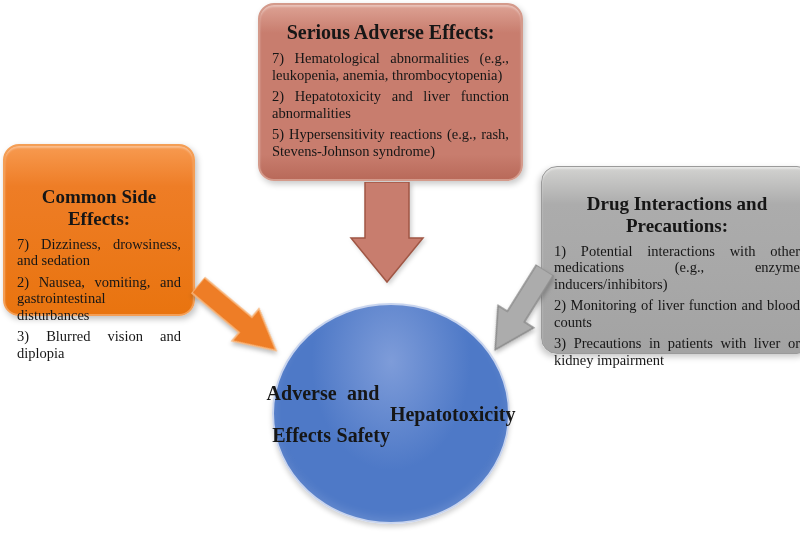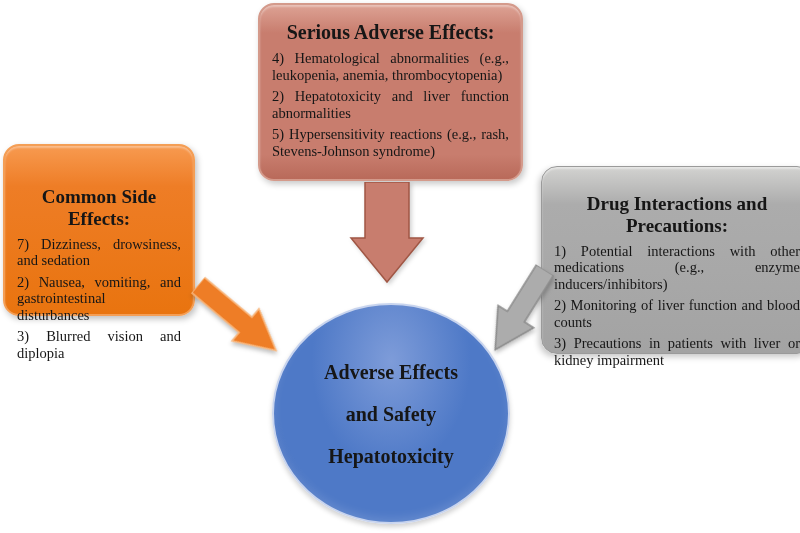--- a/index.html
+++ b/index.html
@@ -46,21 +46,21 @@
     box-shadow:-2px 3px 6px rgba(0,0,0,0.22), inset 0 2px 2px rgba(255,255,255,0.45);
   }
   
   .center-ellipse {
     position:absolute; left:272px; top:303px; width:238px; height:221px;
     border-radius:50%;
     background:radial-gradient(ellipse at 50% 26%, var(--blue-light) 0%, var(--blue-fill) 48%, var(--blue-fill) 72%, var(--blue-dark) 100%);
     border:2px solid #c8d4ee;
     box-sizing:border-box;
     box-shadow:0 3px 5px rgba(0,0,0,0.18), inset 0 -4px 8px rgba(255,255,255,0.12);
-    display:flex; flex-direction:column; align-items:center; justify-content:center;
+    display:flex; align-items:center; justify-content:center;
     z-index:3;
   }
   .center-line {
     font-weight:bold; font-size:20px; line-height:2.1; text-align:center;
   }
   .arrow { position:absolute; z-index:2; }
   .arrow-serious polygon { fill:var(--salmon-fill); stroke:var(--salmon-stroke); stroke-width:1.5; }
   .arrow-serious { left:347px; top:182px; filter:drop-shadow(2px 2px 2px rgba(0,0,0,0.18)); }
   .arrow-common polygon { fill:var(--orange-fill); stroke:#f9b87f; stroke-width:1.5; }
   .arrow-common {
@@ -75,21 +75,21 @@
     filter:drop-shadow(2px -2px 2px rgba(0,0,0,0.25));
   }
 </style>
 </head>
 <body>
 
 <div class="canvas">
 
   <div class="box box-serious">
     <div class="box-title">Serious Adverse Effects:</div>
-    <p class="box-item">4) Hematological abnormalities (e.g., leukopenia, anemia, thrombocytopenia)</p>
+    <p class="box-item">7) Hematological abnormalities (e.g., leukopenia, anemia, thrombocytopenia)</p>
     <p class="box-item">2) Hepatotoxicity and liver function abnormalities</p>
     <p class="box-item">5) Hypersensitivity reactions (e.g., rash, Stevens-Johnson syndrome)</p>
   </div>
 
   <div class="box box-common">
     <div class="box-title">Common Side Effects:</div>
     <p class="box-item">7) Dizziness, drowsiness, and sedation</p>
     <p class="box-item">2) Nausea, vomiting, and gastrointestinal disturbances</p>
     <p class="box-item">3) Blurred vision and diplopia</p>
   </div>

